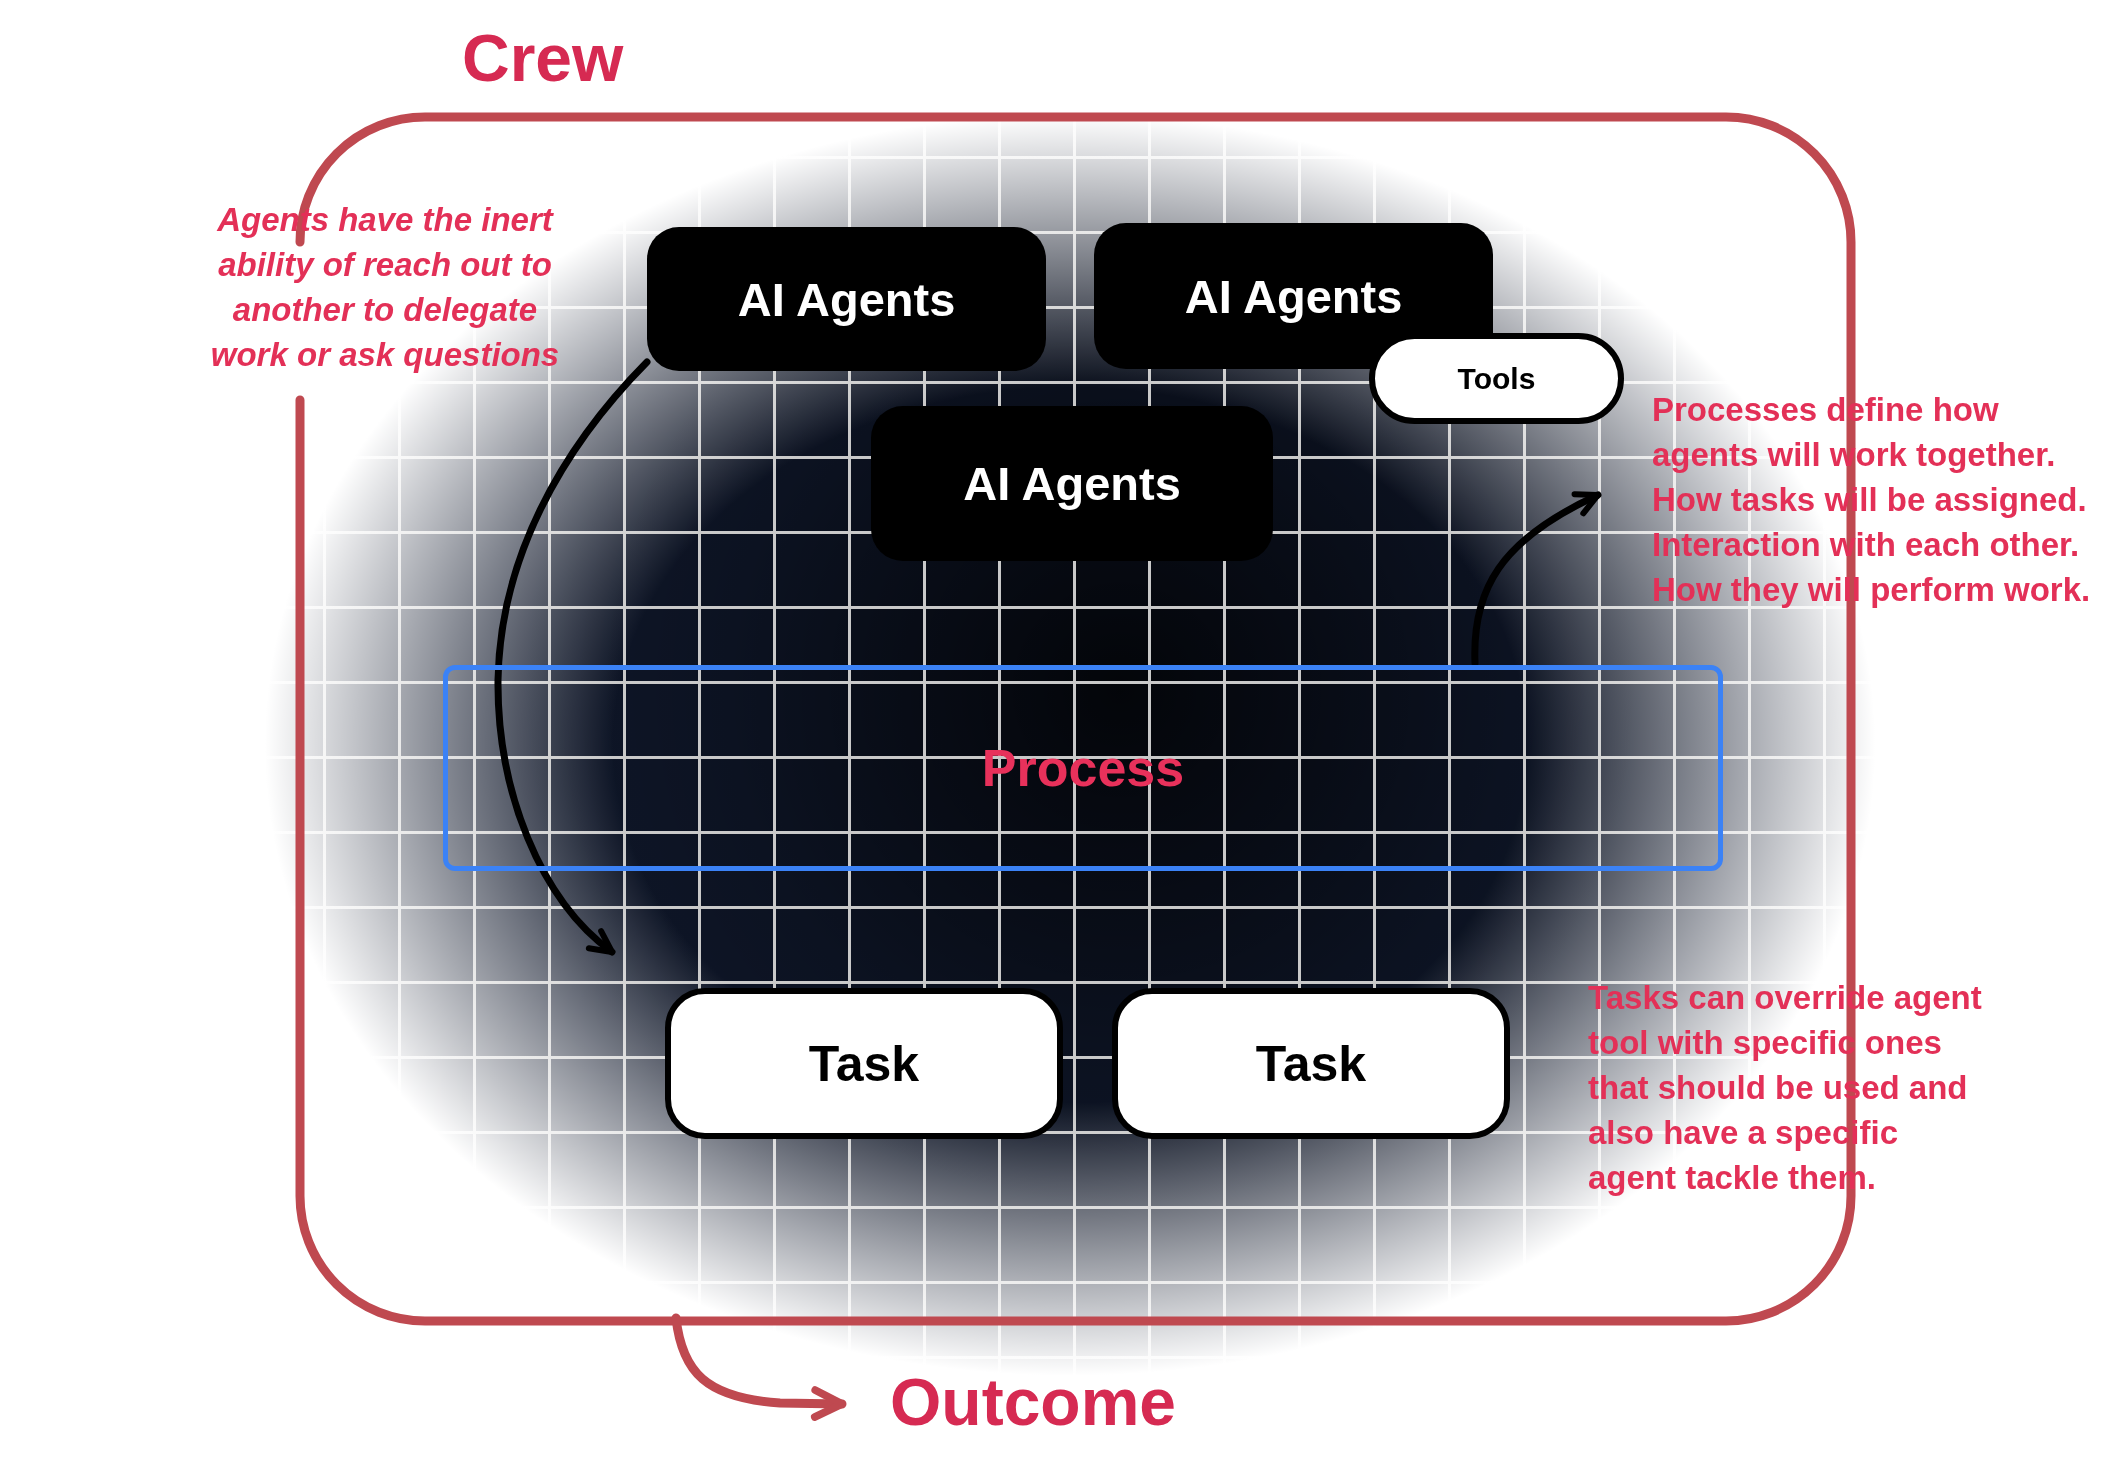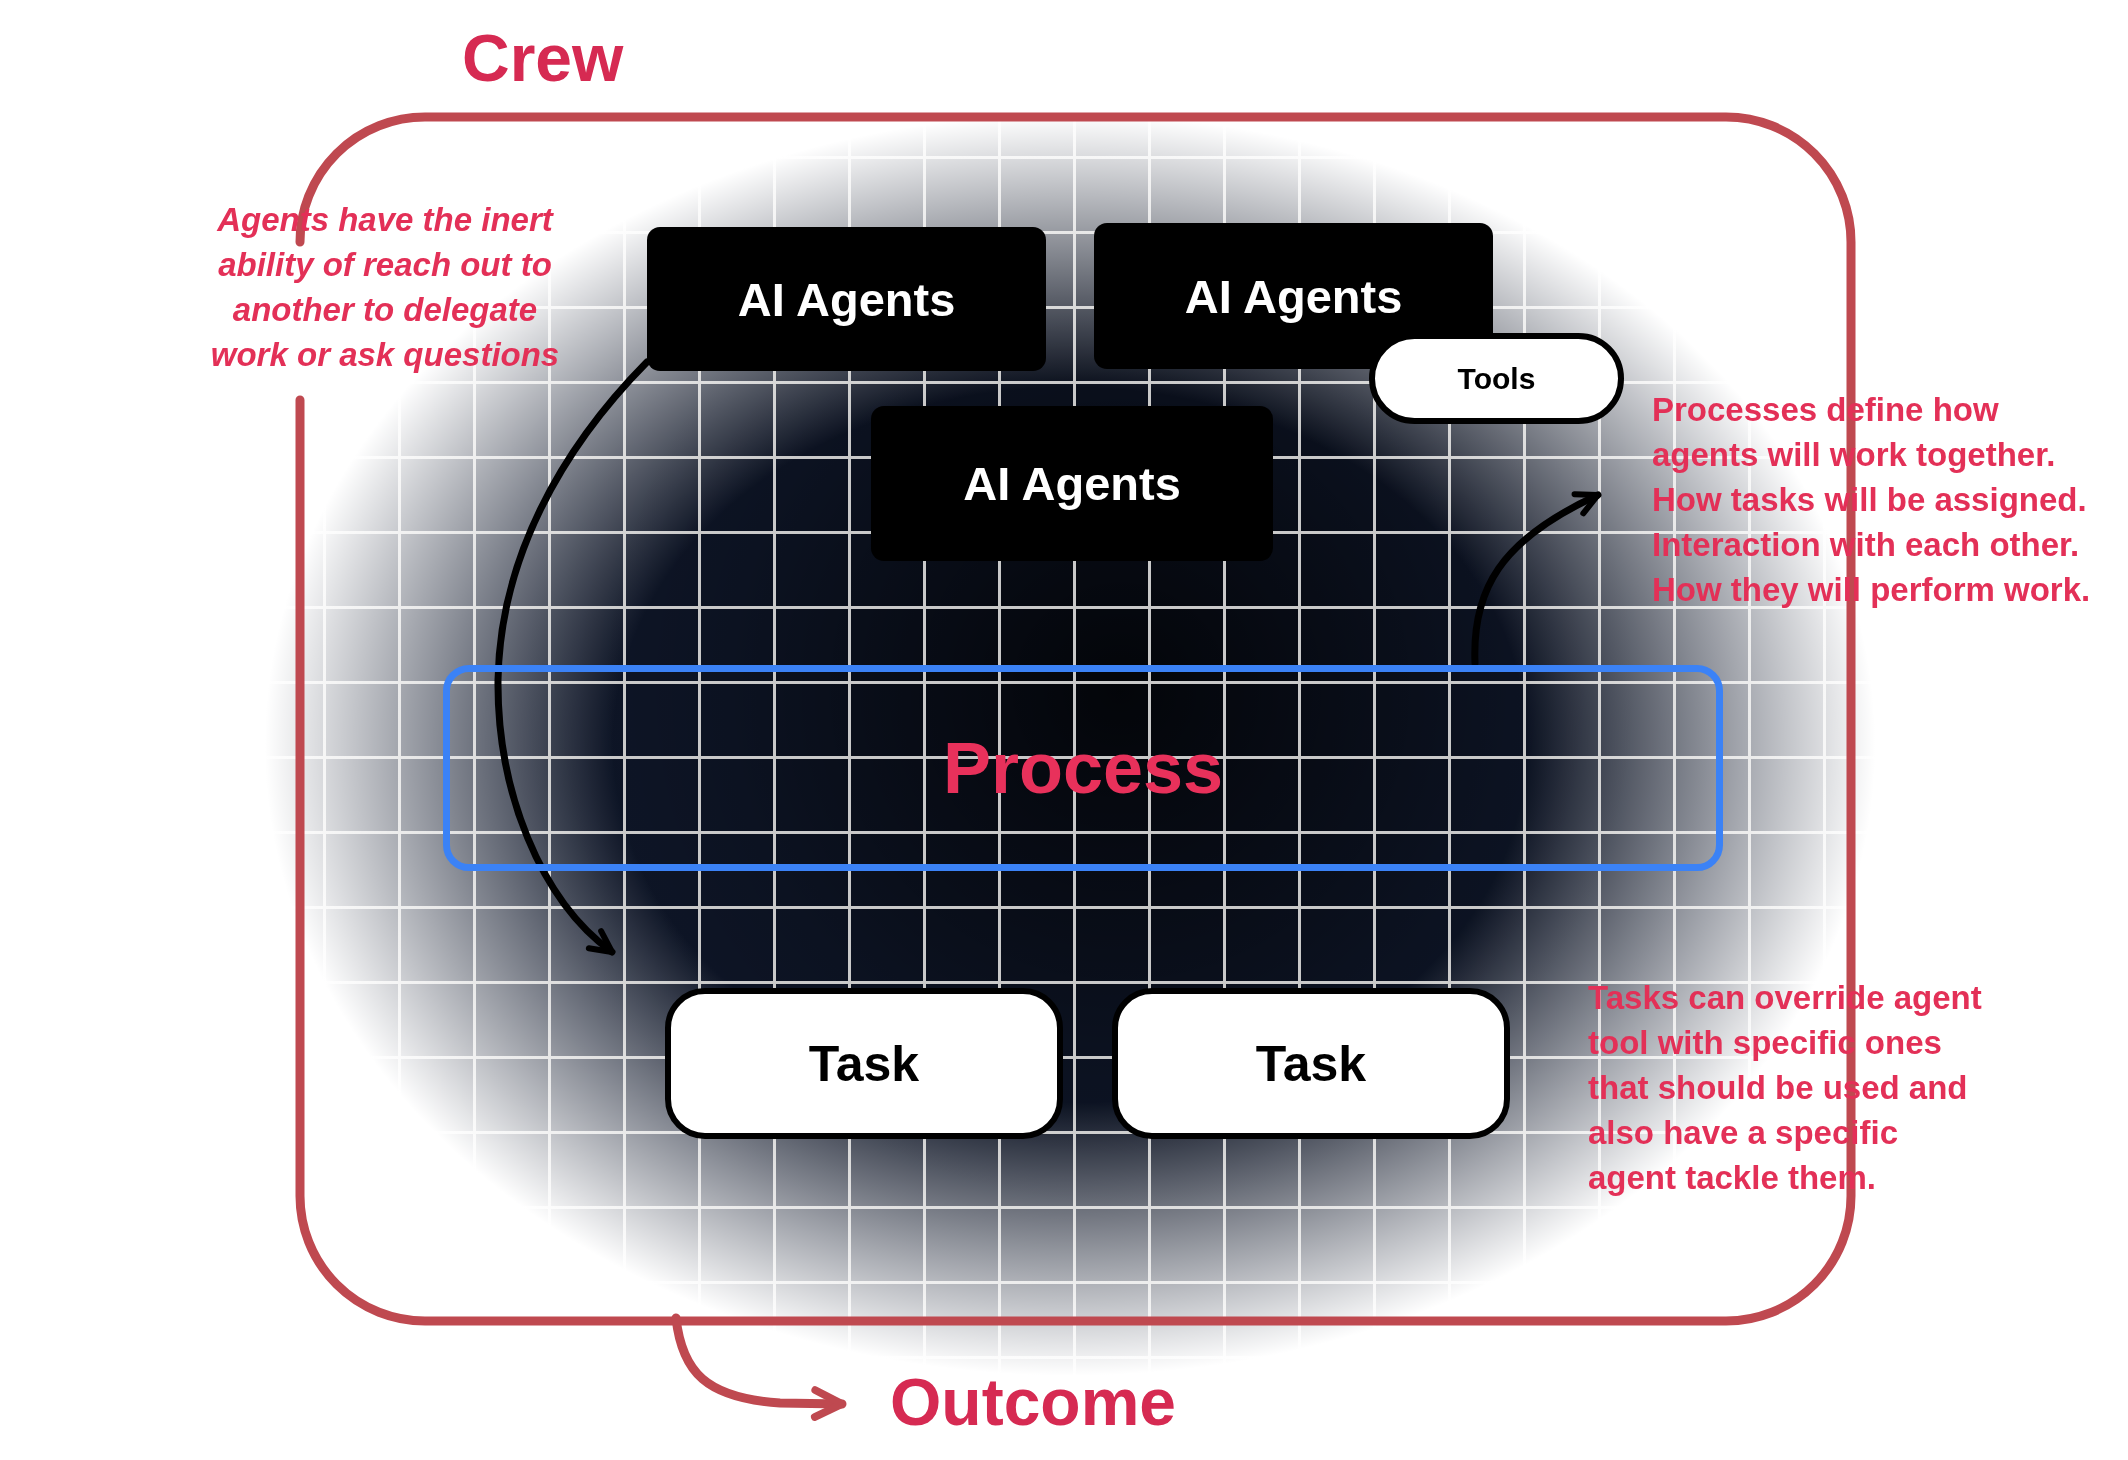--- a/index.html
+++ b/index.html
@@ -39,36 +39,36 @@
   
   svg.overlay { position:absolute; left:0; top:0; width:2128px; height:1460px; }
   
   .box {
     position:absolute;
     display:flex; align-items:center; justify-content:center;
     box-sizing:border-box;
   }
   .black-box {
     background:#000000;
-    border-radius:13px;
+    border-radius:32px;
     color:#ffffff; font-weight:bold; font-size:47px;
   }
   .agent-1 { left:647px;  top:227px; width:399px; height:144px; }
   .agent-2 { left:1094px; top:223px; width:399px; height:146px; }
   .agent-3 { left:871px;  top:406px; width:402px; height:155px; }
   .tools-box {
     left:1369px; top:333px; width:255px; height:91px;
     background:#ffffff; border:6px solid #000000; border-radius:46px;
     font-size:30px; font-weight:bold; color:#000000;
   }
   .process-box {
     left:443px; top:665px; width:1280px; height:206px;
-    border:7px solid #3b82f6; border-radius:26px;
+    border:5px solid #3b82f6; border-radius:12px;
     background:transparent;
-    font-size:72px; font-weight:bold; color:#e8315b;
+    font-size:52px; font-weight:bold; color:#e8315b;
   }
   .task-box {
     width:398px; height:151px;
     background:#ffffff; border:6px solid #000000; border-radius:40px;
     font-size:50px; font-weight:bold; color:#000000;
   }
   .task-1 { left:665px;  top:988px; }
   .task-2 { left:1112px; top:988px; }
   
   .crew-title {

